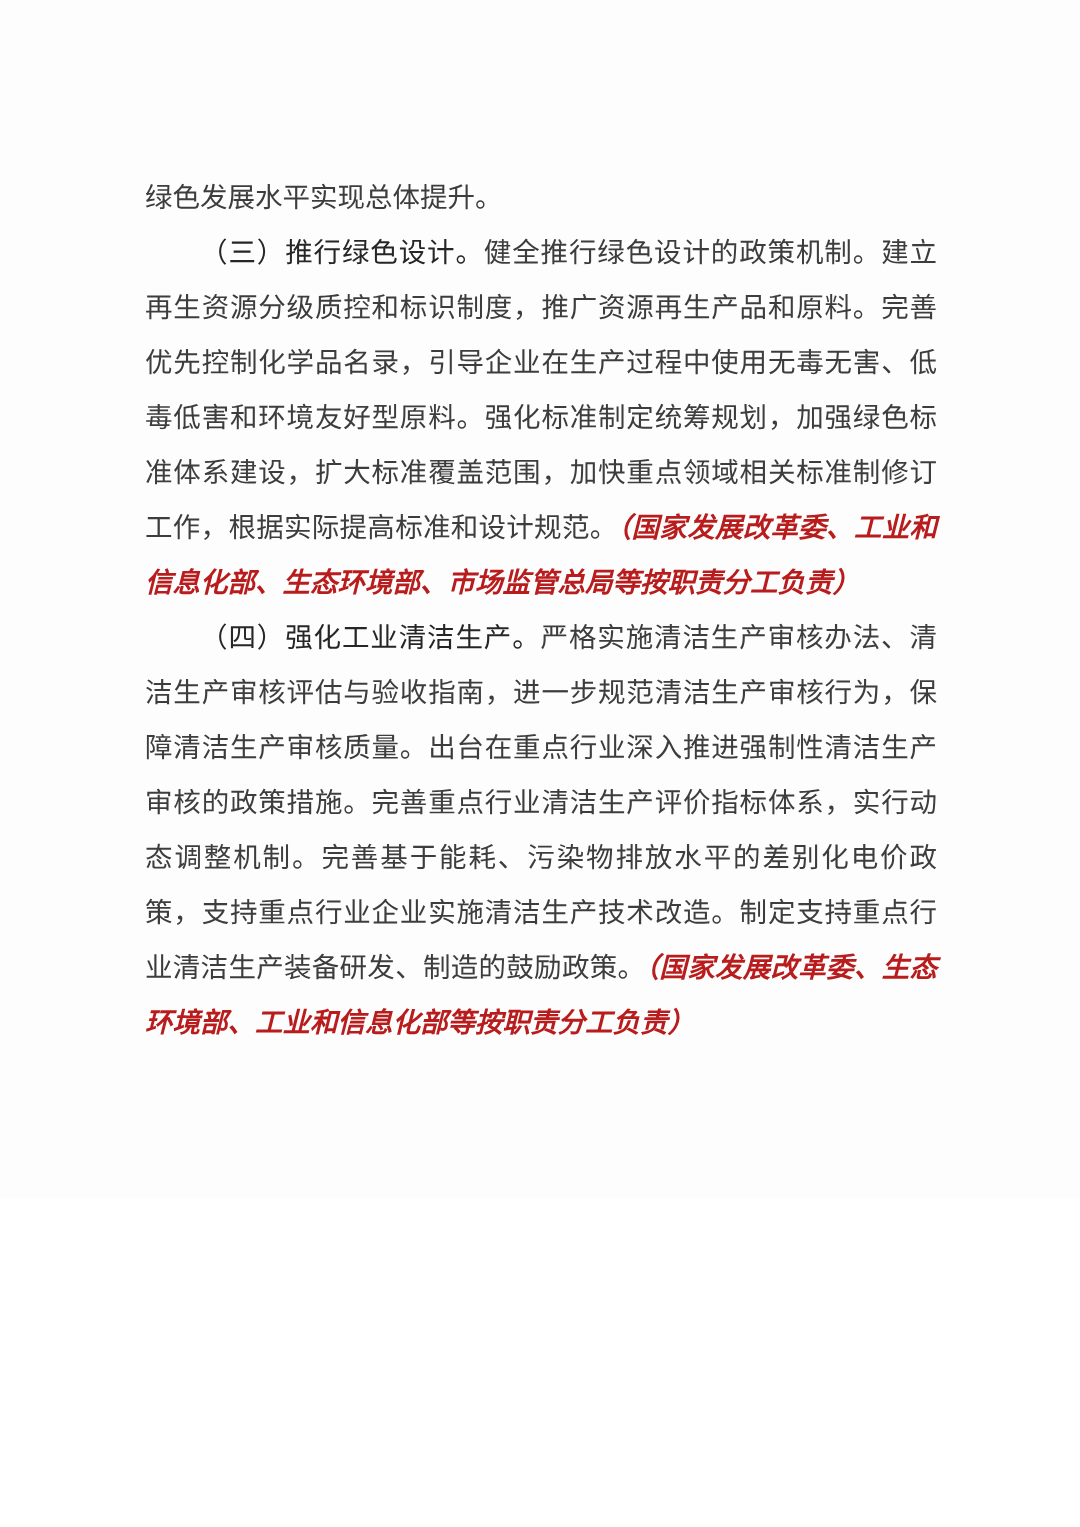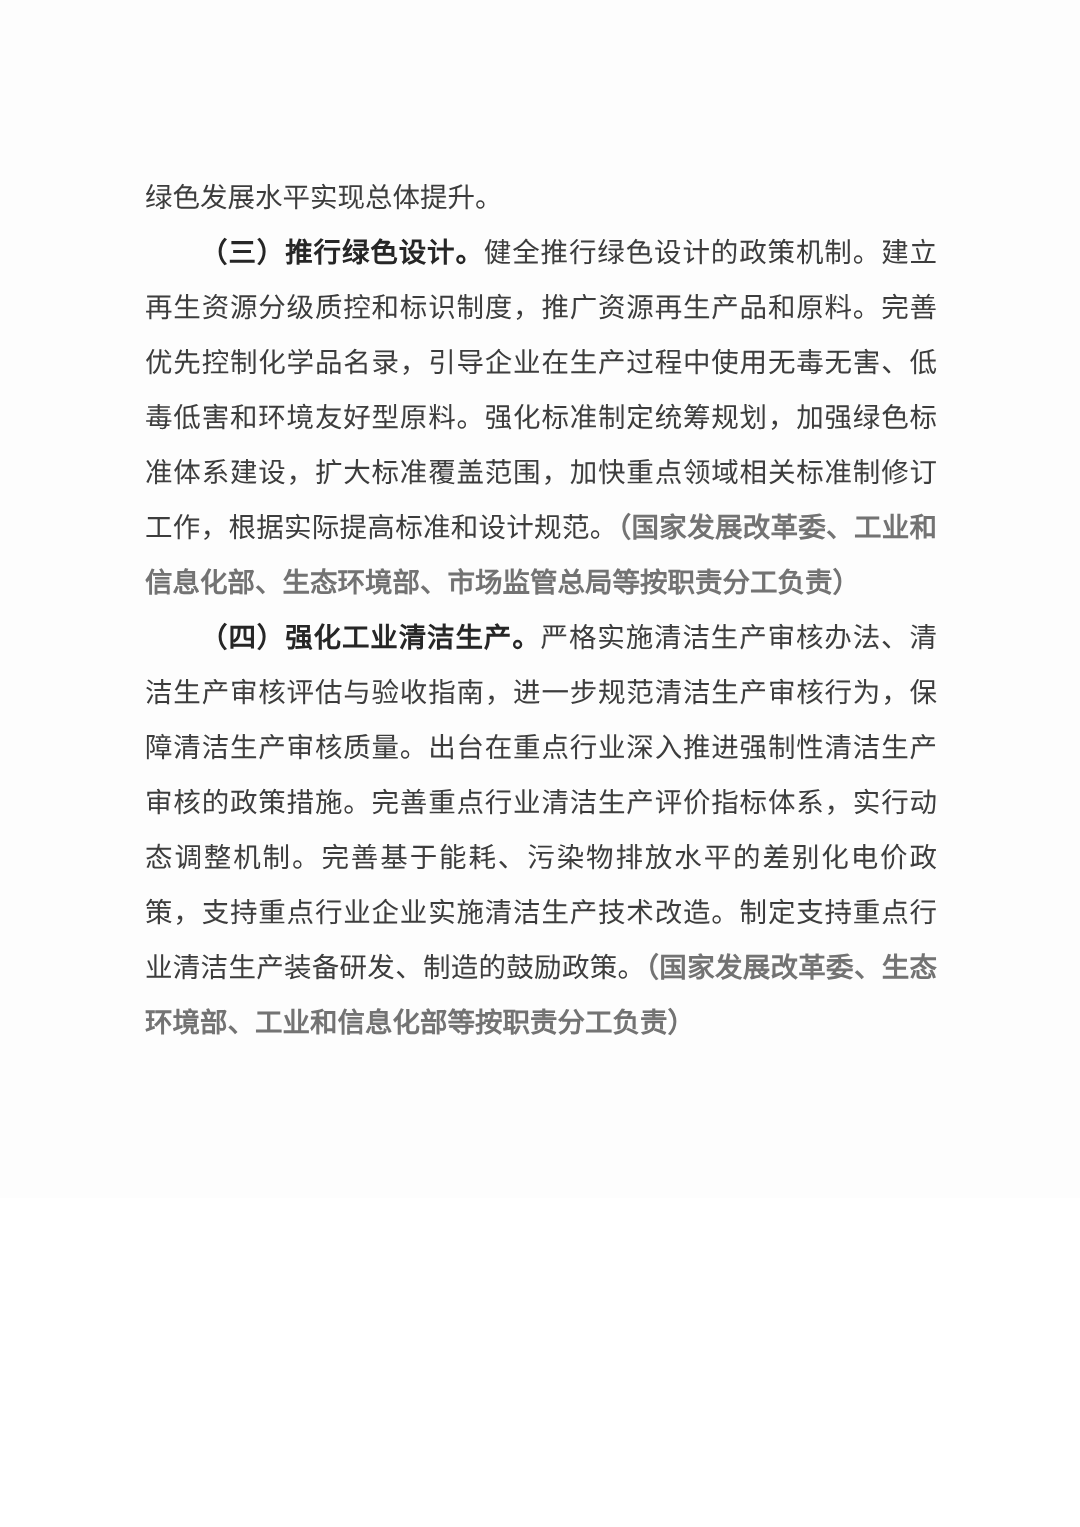--- a/index.html
+++ b/index.html
@@ -36,26 +36,27 @@
   .section-heading {
     font-family: "Liberation Sans", "DejaVu Sans", sans-serif;
     font-weight: bold;
     color: #1f1f1f;
     font-size: 29px;
     line-height: 55px;
     margin: 4px 0 2px 0;
     text-indent: 2em;
   }
   .lead {
-    font-weight: bold;
+    font-weight: normal;
     color: #262626;
   }
   .dept {
     font-weight: 600;
-    color: #737373;
+    color: #b91c1c;
+    font-style: italic;
   }
   .page-number {
     position: absolute;
     left: 147px;
     top: 1360px;
     font-size: 27px;
     line-height: 55px;
     color: #3d3d3d;
     letter-spacing: 5px;
     font-family: "Liberation Serif", "DejaVu Serif", serif;

